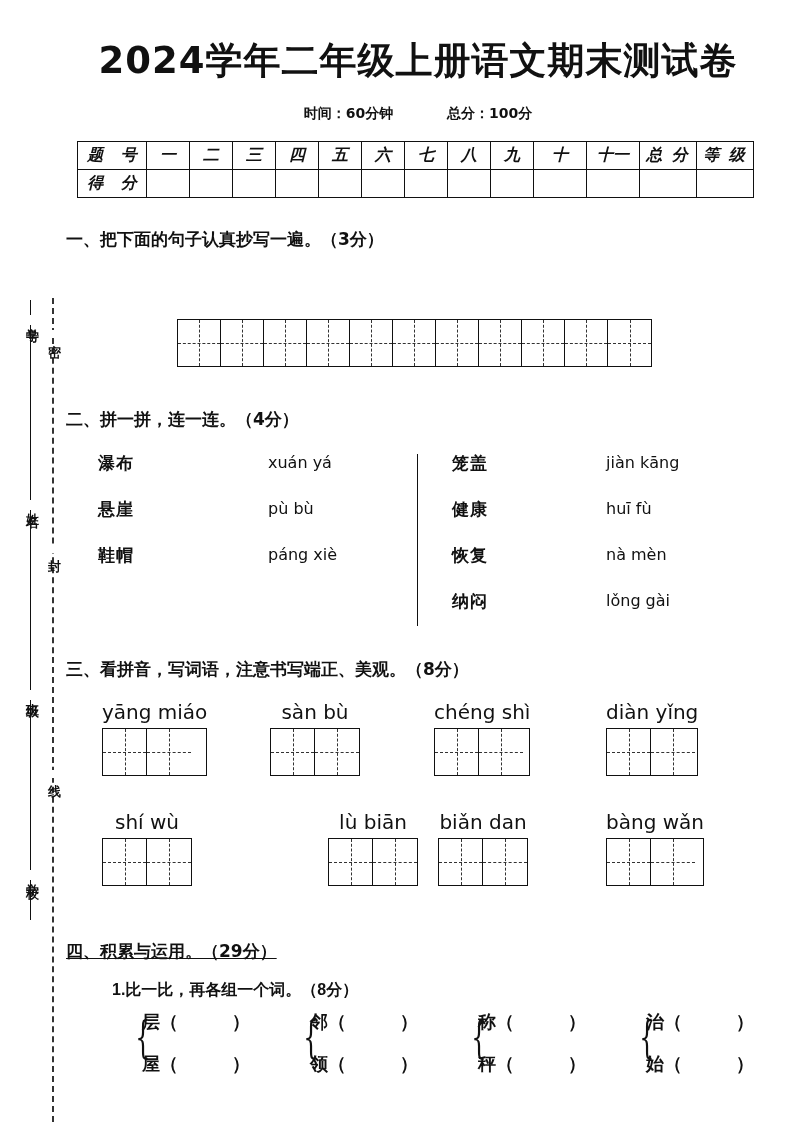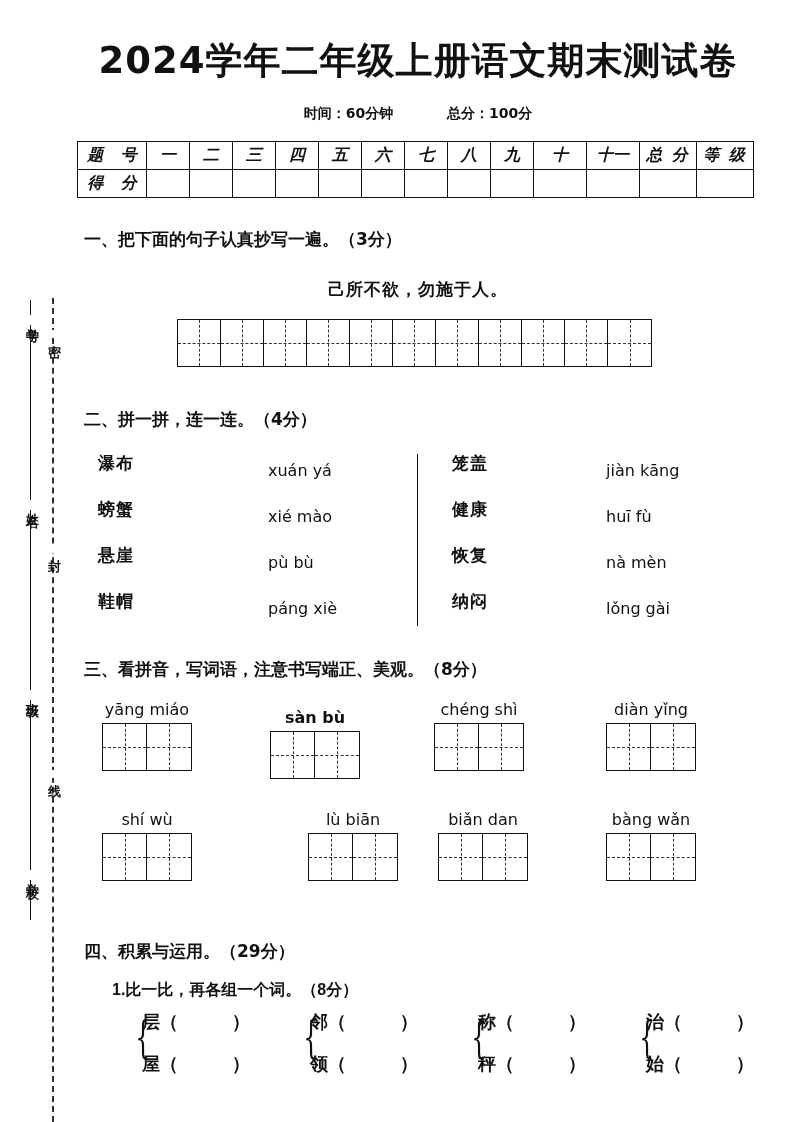--- a/index.html
+++ b/index.html
@@ -89,21 +89,20 @@
   #score-table td.wide{width:52px;}
   #score-table td.tot{width:56px;letter-spacing:2px;}
   #score-table td.grd{width:56px;letter-spacing:2px;}
 
   
   .sec-h{
     position:absolute;
     font-family:"DejaVu Sans","Liberation Sans",sans-serif;
     font-size:17px;font-weight:700;
     white-space:nowrap;
-    margin-left:18px;
   }
   .sub-h{
     position:absolute;
     font-family:Liberation Sans, sans-serif;
     font-size:16px;font-weight:700;
     white-space:nowrap;
   }
 
   
   #copy-sentence{
@@ -155,30 +154,29 @@
   .match-word{
     position:absolute;left:0;top:0;
     font-size:17px;font-weight:600;letter-spacing:1px;
     white-space:nowrap;
   }
   .match-pinyin{
     position:absolute;top:1px;
     font-size:16px;
     font-family:"DejaVu Sans","Liberation Sans",sans-serif;
     white-space:nowrap;
-    margin-top:8px;
   }
 
   
   #s3-area{position:absolute;left:0;top:700px;width:712px;}
   .s3-item{position:absolute;}
   .s3-pinyin{
     text-align:center;
     font-family:"DejaVu Sans","Liberation Sans",sans-serif;
-    font-size:16px;
+    font-size:20px;
     margin-bottom:4px;
     white-space:nowrap;
   }
   .s3-grid .cell{width:44px;height:46px;}
 
   
   #pairs-area{position:absolute;left:0;top:1010px;width:712px;height:105px;}
   .pair-group{position:absolute;top:0;}
   .pair-line{
     height:42px;
@@ -268,21 +266,20 @@
         <td class="num"></td>
         <td class="wide"></td>
         <td class="wide"></td>
         <td class="tot"></td>
         <td class="grd"></td>
       </tr>
     </tbody>
   </table>
 
   <div class="sec-h" style="left:4px;top:228px;">一、把下面的句子认真抄写一遍。（3分）</div>
-  <div id="copy-sentence">己所不欲，勿施于人。</div>
   <div class="tzg" id="copy-grid">
     <div class="cell"></div>
     <div class="cell"></div>
     <div class="cell"></div>
     <div class="cell"></div>
     <div class="cell"></div>
     <div class="cell"></div>
     <div class="cell"></div>
     <div class="cell"></div>
     <div class="cell"></div>
@@ -291,24 +288,20 @@
   </div>
 
   <div class="sec-h" style="left:4px;top:408px;">二、拼一拼，连一连。（4分）</div>
   <div id="match-area">
     <div id="match-divider"></div>
 
     <div class="match-col" style="left:36px;width:300px;">
       <div class="match-row">
         <span class="match-word">瀑布</span>
         <span class="match-pinyin" style="left:170px">xuán yá</span>
-      </div>
-      <div class="match-row">
-        <span class="match-word">螃蟹</span>
-        <span class="match-pinyin" style="left:170px">xié mào</span>
       </div>
       <div class="match-row">
         <span class="match-word">悬崖</span>
         <span class="match-pinyin" style="left:170px">pù bù</span>
       </div>
       <div class="match-row">
         <span class="match-word">鞋帽</span>
         <span class="match-pinyin" style="left:170px">páng xiè</span>
       </div>
     </div>
@@ -335,21 +328,21 @@
 
   <div class="sec-h" style="left:4px;top:658px;">三、看拼音，写词语，注意书写端正、美观。（8分）</div>
   <div id="s3-area">
     <div class="s3-item" style="left:40px;top:0;">
       <div class="s3-pinyin">yāng miáo</div>
       <div class="tzg s3-grid">
         <div class="cell"></div>
         <div class="cell"></div>
       </div>
     </div>
-    <div class="s3-item" style="left:208px;top:8px;font-weight:bold;">
+    <div class="s3-item" style="left:208px;top:0;">
       <div class="s3-pinyin">sàn bù</div>
       <div class="tzg s3-grid">
         <div class="cell"></div>
         <div class="cell"></div>
       </div>
     </div>
     <div class="s3-item" style="left:372px;top:0;">
       <div class="s3-pinyin">chéng shì</div>
       <div class="tzg s3-grid">
         <div class="cell"></div>
@@ -364,21 +357,21 @@
       </div>
     </div>
 
     <div class="s3-item" style="left:40px;top:110px;">
       <div class="s3-pinyin">shí wù</div>
       <div class="tzg s3-grid">
         <div class="cell"></div>
         <div class="cell"></div>
       </div>
     </div>
-    <div class="s3-item" style="left:200px;top:110px;padding-left:46px;">
+    <div class="s3-item" style="left:220px;top:110px;padding-left:46px;">
       <div class="s3-pinyin">lù biān</div>
       <div class="tzg s3-grid">
         <div class="cell"></div>
         <div class="cell"></div>
       </div>
     </div>
     <div class="s3-item" style="left:376px;top:110px;">
       <div class="s3-pinyin">biǎn dan</div>
       <div class="tzg s3-grid">
         <div class="cell"></div>
@@ -387,21 +380,21 @@
     </div>
     <div class="s3-item" style="left:544px;top:110px;">
       <div class="s3-pinyin">bàng wǎn</div>
       <div class="tzg s3-grid">
         <div class="cell"></div>
         <div class="cell"></div>
       </div>
     </div>
   </div>
 
-  <div class="sec-h" style="left:4px;top:940px;">四、积累与运用。（29分）</div>
+  <div class="sec-h" style="left:4px;top:940px;text-decoration:underline;">四、积累与运用。（29分）</div>
   <div class="sub-h" style="left:50px;top:980px;">1.比一比，再各组一个词。（8分）</div>
 
   <div id="pairs-area">
     <div class="pair-group" style="left:80px;">
       <div class="brace">{</div>
       <div class="pair-line">
         <span class="pair-char">层</span><span class="pair-paren"><span>（</span><span class="sp"></span><span>）</span></span>
       </div>
       <div class="pair-line">
         <span class="pair-char">屋</span><span class="pair-paren"><span>（</span><span class="sp"></span><span>）</span></span>

